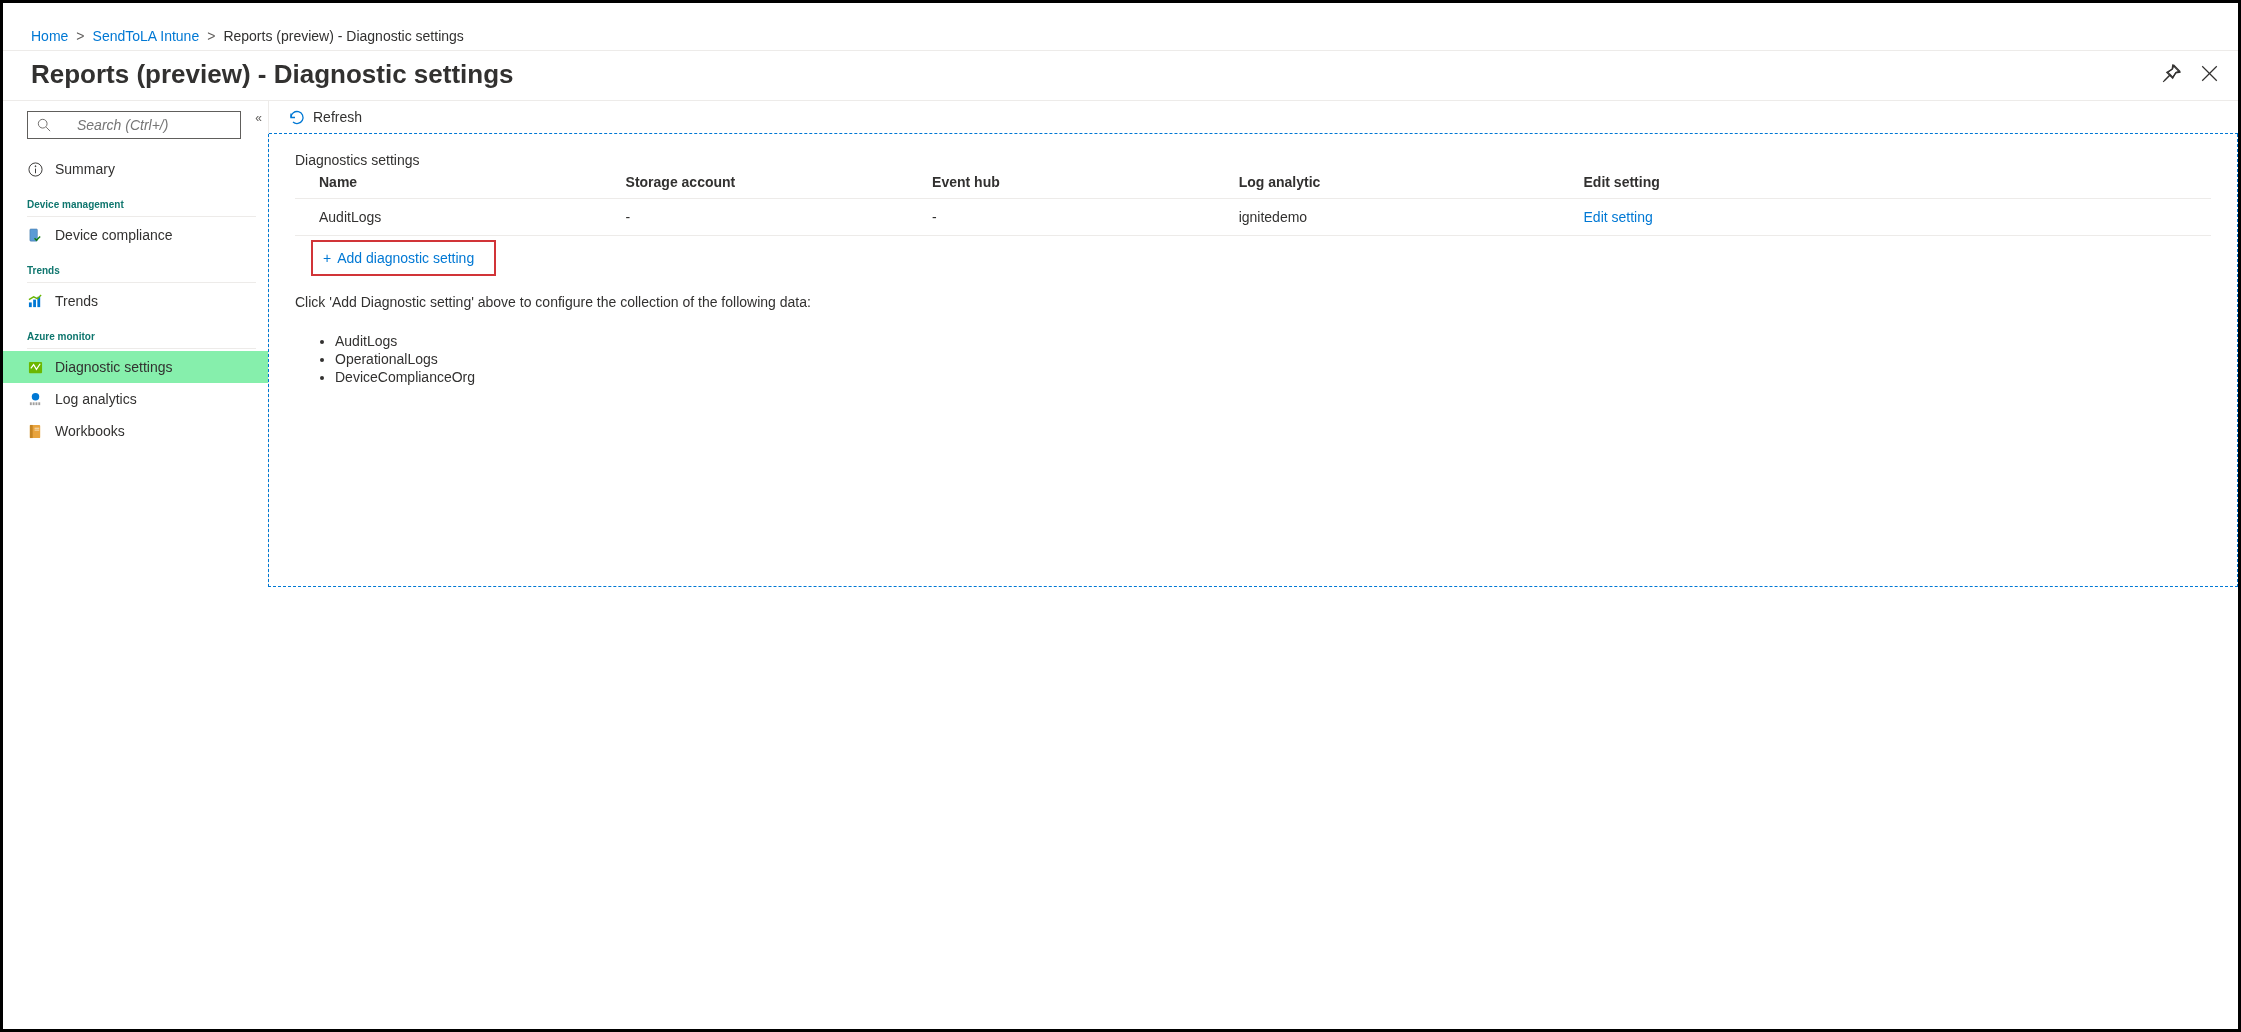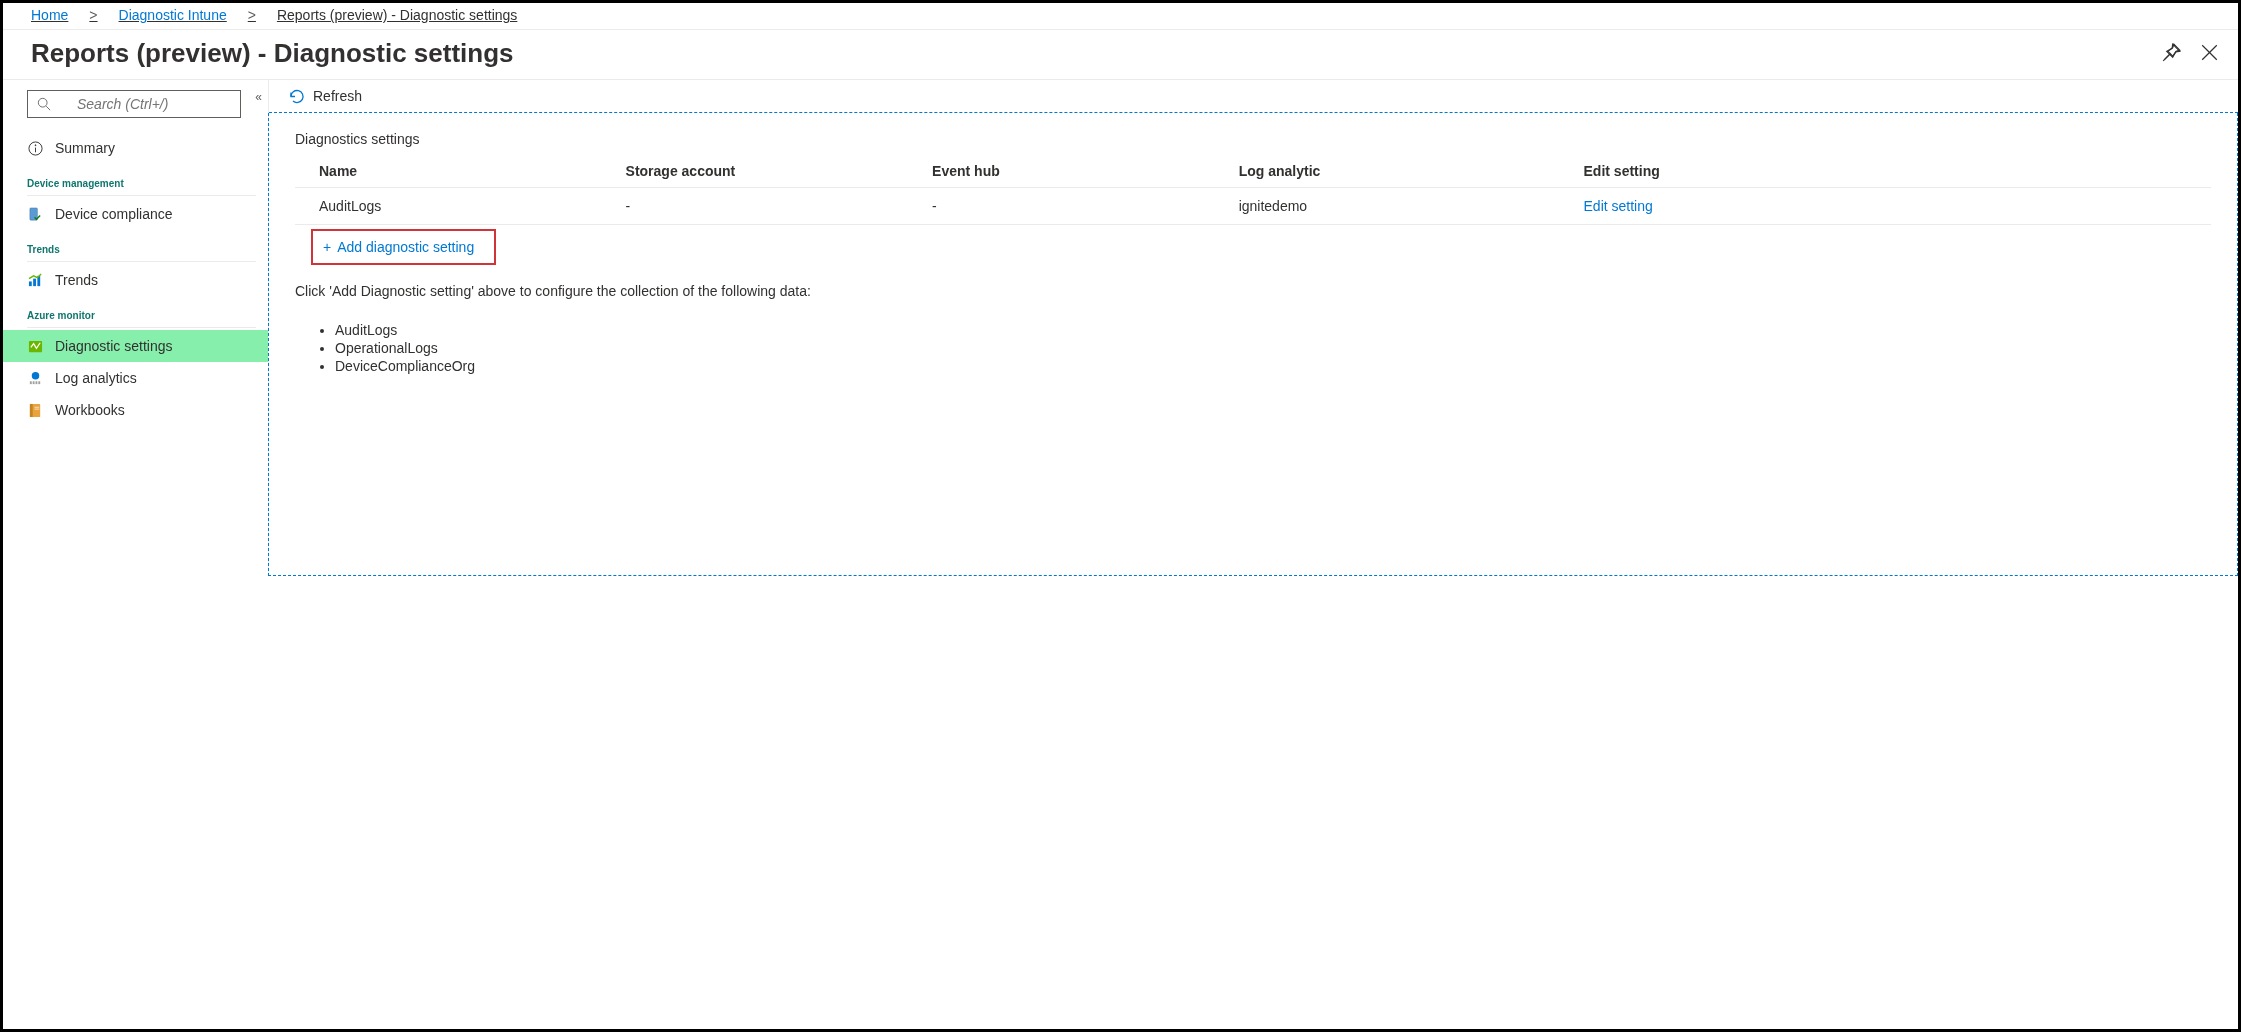--- a/index.html
+++ b/index.html
@@ -7,27 +7,26 @@
     margin: 0;
     font-family: "Segoe UI", -apple-system, BlinkMacSystemFont, sans-serif;
     background: #fff;
     color: #323130;
     font-size: 14px;
     border: 3px solid #000;
     min-height: 100vh;
   }
   a { color: #0078d4; text-decoration: none; }
   .breadcrumb {
-    padding: 4px 28px 6px 28px;
-    font-size: 14px;
-    display: flex;
-    align-items: center;
-    gap: 21px;
+    padding: 25px 28px 6px 28px;
+    font-size: 14px;
+    display: flex;
+    align-items: center;
+    gap: 8px;
     border-bottom: 1px solid #edebe9;
-    text-decoration: underline;
   }
   .breadcrumb .sep { color: #605e5c; }
   .breadcrumb .current { color: #323130; }
   .title-bar {
     display: flex;
     align-items: center;
     padding: 8px 20px 10px 28px;
     border-bottom: 1px solid #edebe9;
   }
   .title-bar h1 {
@@ -113,21 +112,20 @@
   }
   .content-area {
     border-left: 1px dashed #0078d4;
     border-right: 1px dashed #0078d4;
     border-bottom: 1px dashed #0078d4;
     margin-left: -1px;
     padding: 18px 26px 200px 26px;
   }
   .section-label {
     font-size: 14px;
-    margin-bottom: 10px;
   }
   table.diag {
     width: 100%;
     border-collapse: collapse;
     font-size: 14px;
   }
   table.diag th {
     text-align: left;
     font-weight: 600;
     padding: 6px 10px 8px 24px;
@@ -153,21 +151,21 @@
   .hint { font-size: 14px; margin-bottom: 6px; }
   ul.data-list { margin: 22px 0 0 0; padding-left: 40px; }
   ul.data-list li { padding: 1px 0; }
 </style>
 </head>
 <body>
 
 <div class="breadcrumb">
   <a>Home</a>
   <span class="sep">&gt;</span>
-  <a>Diagnostic Intune</a>
+  <a>SendToLA Intune</a>
   <span class="sep">&gt;</span>
   <span class="current">Reports (preview) - Diagnostic settings</span>
 </div>
 
 <div class="title-bar">
   <h1>Reports (preview) - Diagnostic settings</h1>
   <div class="title-actions">
     <span class="icon-btn">
       <svg width="19" height="19" viewBox="0 0 16 16" fill="none" stroke="#323130" stroke-width="1">
           <path d="M10 1l5 5-3 1-3 4-2-2-5 5 5-5-2-2 4-3 1-3z" transform="rotate(0 8 8)"></path>

